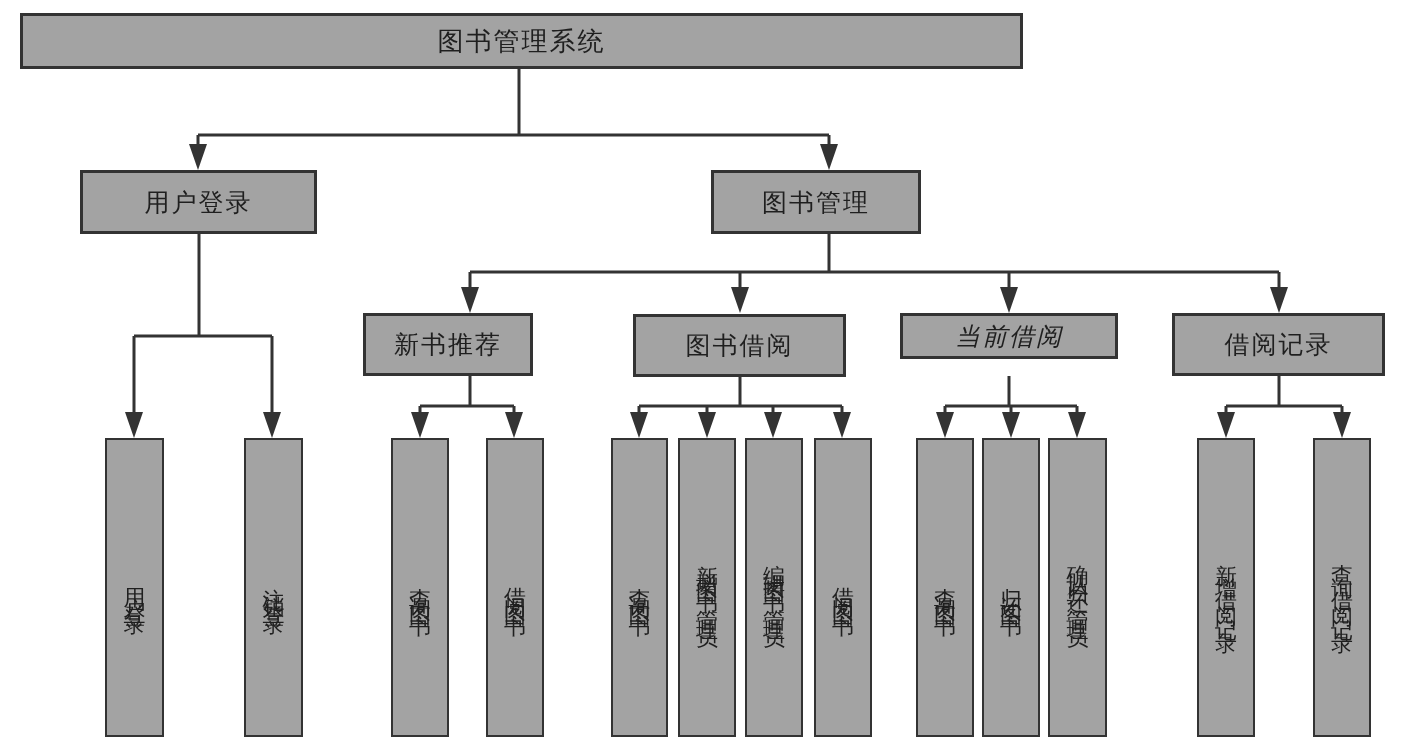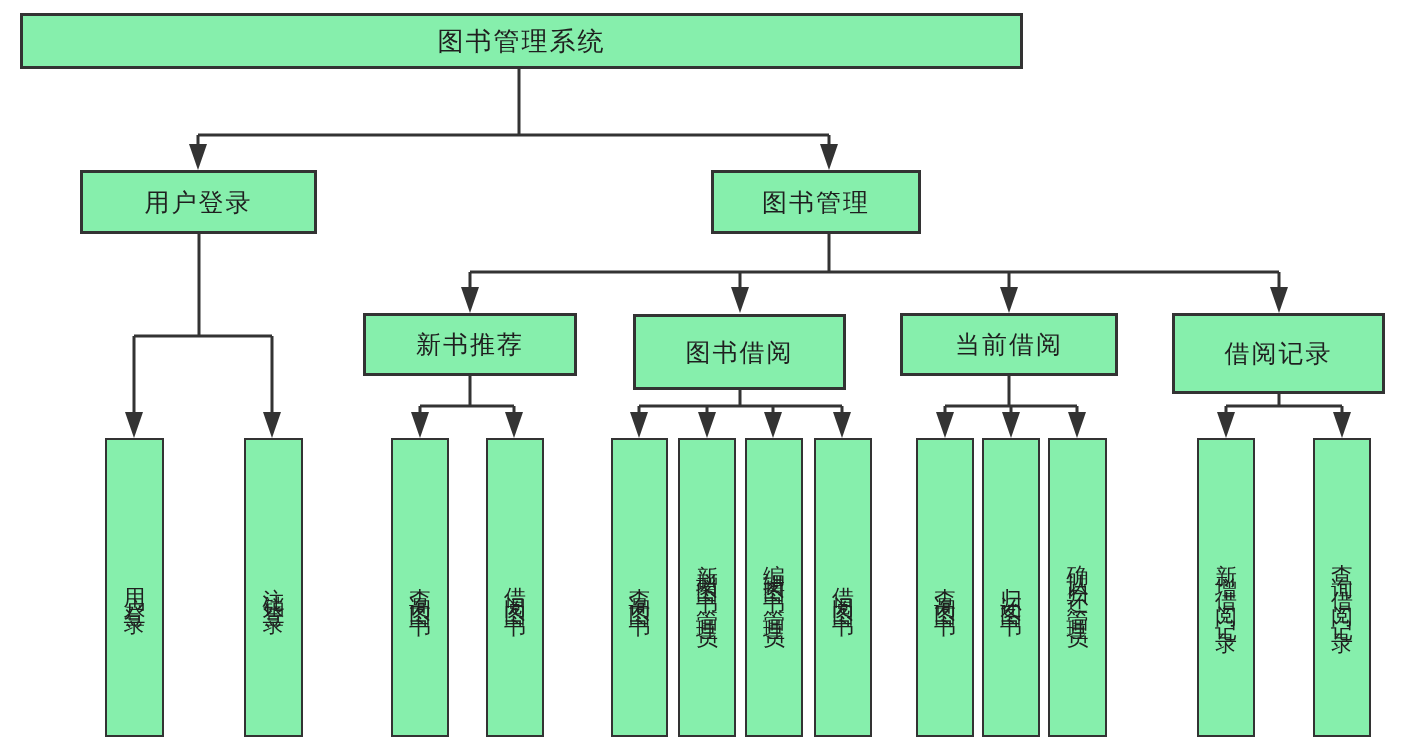--- a/index.html
+++ b/index.html
@@ -13,21 +13,21 @@
   }
   .connectors {
     position: absolute;
     left: 0; top: 0;
     width: 1405px; height: 747px;
     pointer-events: none;
   }
   .node {
     position: absolute;
     box-sizing: border-box;
-    background: #86efac;
+    background: #a3a3a3;
     border: 3px solid #333333;
     display: flex;
     align-items: center;
     justify-content: center;
     color: #1f1f1f;
     text-align: center;
     white-space: nowrap;
   }
   .node.root-box  { font-size: 26px; letter-spacing: 2px; }
   .node.lvl-box   { font-size: 25px; letter-spacing: 2px; }
@@ -100,30 +100,30 @@
     <span>图书管理系统</span>
   </div>
 
   <div class="node lvl-box" style="left:80px; top:170px; width:237px; height:64px;">
     <span>用户登录</span>
   </div>
   <div class="node lvl-box" style="left:711px; top:170px; width:210px; height:64px;">
     <span>图书管理</span>
   </div>
 
-  <div class="node lvl-box" style="left:363px; top:313px; width:214px; height:63px;">
+  <div class="node lvl-box" style="left:363px; top:313px; width:170px; height:63px;">
     <span>新书推荐</span>
   </div>
-  <div class="node lvl-box" style="left:633px; top:314px; width:213px; height:76px;">
+  <div class="node lvl-box" style="left:633px; top:314px; width:213px; height:63px;">
     <span>图书借阅</span>
   </div>
-  <div class="node lvl-box" style="left:900px; top:313px; width:218px; height:63px;">
+  <div class="node lvl-box" style="left:900px; top:313px; width:218px; height:46px;font-style:italic;">
     <span>当前借阅</span>
   </div>
-  <div class="node lvl-box" style="left:1172px; top:313px; width:213px; height:81px;">
+  <div class="node lvl-box" style="left:1172px; top:313px; width:213px; height:63px;">
     <span>借阅记录</span>
   </div>
 
   <div class="node leaf" style="left:105px; top:438px; width:59px; height:299px;">
     <span class="vtext">用户登录</span>
   </div>
   <div class="node leaf" style="left:244px; top:438px; width:59px; height:299px;">
     <span class="vtext">注销登录</span>
   </div>
 

